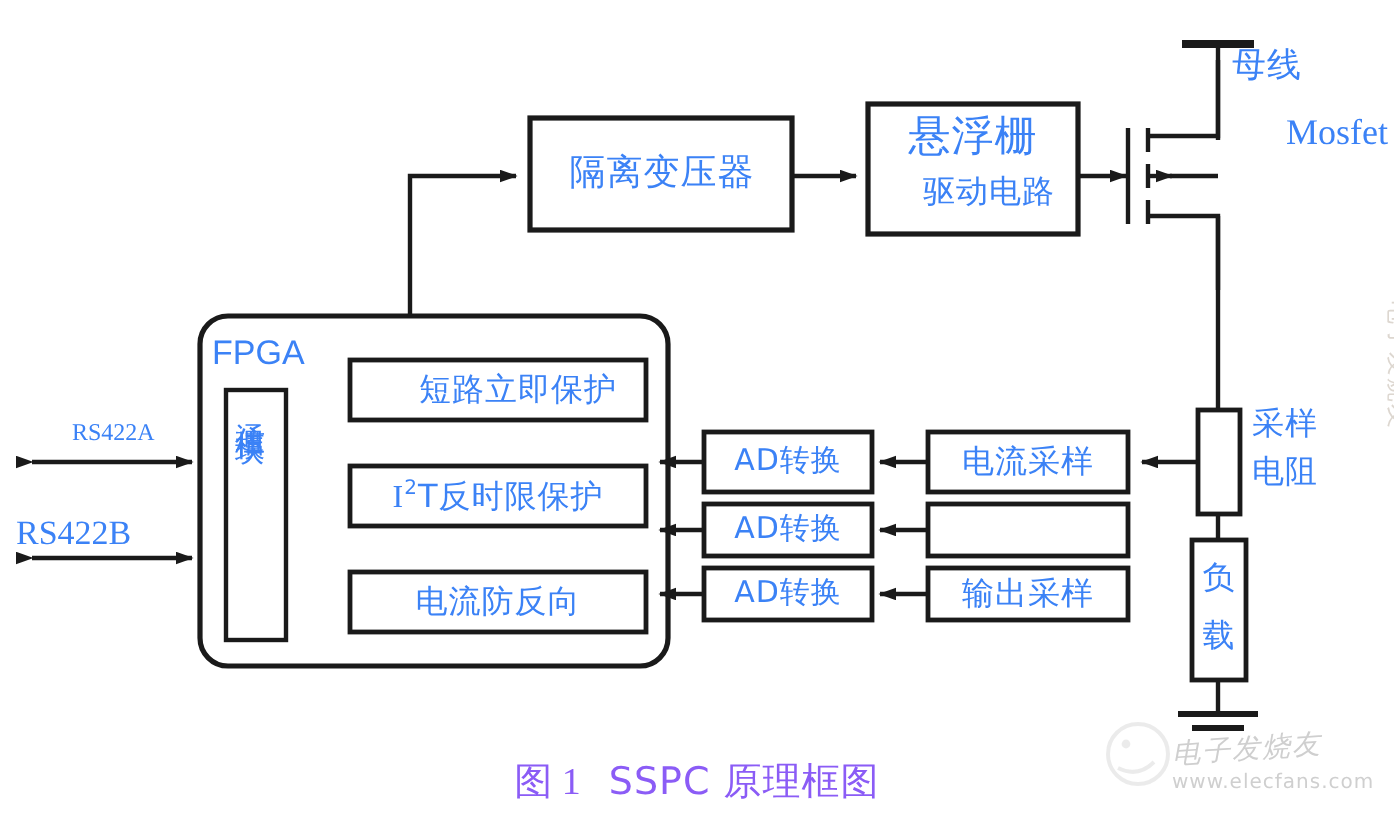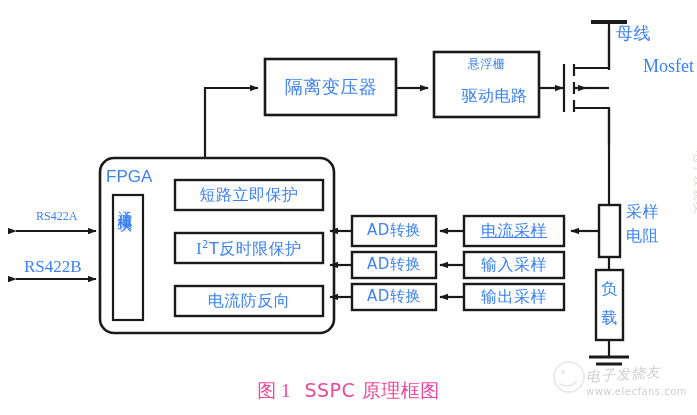--- a/index.html
+++ b/index.html
@@ -43,21 +43,21 @@
     letter-spacing: 2px;
     font-size: 15px;
   }
   #caption {
     position: absolute;
     left: 0;
     top: 378px;
     width: 697px;
     text-align: center;
     font-size: 19px;
-    color: #ec4899;
+    color: #8b5cf6;
     font-family: "Liberation Serif", "DejaVu Serif", serif;
   }
   #caption .gap { display: inline-block; width: 14px; }
   .wm {
     position: absolute;
     color: #cfcfcf;
     pointer-events: none;
     user-select: none;
   }
   #wm-text1 {
@@ -175,42 +175,41 @@
       <circle cx="563" cy="372" r="2.2" fill="#dcdcdc"></circle>
       <path d="M559,384 q10,5 18,-3" fill="none" stroke="#dcdcdc" stroke-width="2"></path>
     </g>
   </svg>
 
   <div class="lbl" style="left:106px; top:168px; font-size:17px;
        font-family:'Liberation Sans', sans-serif;">FPGA</div>
 
   <div class="lbl cn vert" style="left:117px; top:199px; height:118px;">通信模块</div>
 
-  <div class="lbl cn boxlbl" style="left:175px; top:187px; width:148px;">短路立即保护</div>
+  <div class="lbl cn boxlbl" style="left:175px; top:187px; width:148px;padding-left:10px;">短路立即保护</div>
 
   <div class="lbl cn boxlbl" style="left:175px; top:240px; width:148px;text-align:center;">
     <span style="font-family:'Liberation Serif', serif;">I</span><sup style="font-size:10px;">2</sup><span>T反时限保护</span>
   </div>
 
   <div class="lbl cn boxlbl" style="left:175px; top:293px; width:148px;">电流防反向</div>
 
   <div class="lbl" style="left:36px; top:210px; font-size:12px;">RS422A</div>
-  <div class="lbl" style="left:24px; top:258px; font-size:17px;text-align:center;">RS422B</div>
+  <div class="lbl" style="left:8px; top:258px; font-size:17px;text-align:center;">RS422B</div>
 
   <div class="lbl cn boxlbl" style="left:265px; top:78px; width:132px; font-size:18px;">隔离变压器</div>
 
-  <div class="lbl cn boxlbl" style="left:434px; top:58px; width:105px; font-size:12px;">悬浮栅</div>
+  <div class="lbl cn boxlbl" style="left:434px; top:58px; width:105px; font-size:21px;">悬浮栅</div>
   <div class="lbl cn boxlbl" style="left:434px; top:88px; width:121px; font-size:16px;">驱动电路</div>
 
   <div class="lbl cn boxlbl" style="left:352px; top:223px; width:84px; font-size:15px;">AD转换</div>
   <div class="lbl cn boxlbl" style="left:352px; top:257px; width:84px; font-size:15px;">AD转换</div>
   <div class="lbl cn boxlbl" style="left:352px; top:289px; width:84px; font-size:15px;">AD转换</div>
 
-  <div class="lbl cn boxlbl" style="left:464px; top:223px; width:100px; font-size:16px;text-decoration:underline;">电流采样</div>
-  <div class="lbl cn boxlbl" style="left:464px; top:257px; width:100px; font-size:16px;">输入采样</div>
+  <div class="lbl cn boxlbl" style="left:464px; top:223px; width:100px; font-size:16px;">电流采样</div>
   <div class="lbl cn boxlbl" style="left:464px; top:289px; width:100px; font-size:16px;">输出采样</div>
 
   <div class="lbl cn" style="left:616px; top:25px; font-size:17px;">母线</div>
 
   <div class="lbl" style="left:643px; top:57px; font-size:18px;">Mosfet</div>
 
   <div class="lbl cn" style="left:626px; top:204px; font-size:16px;">采样</div>
   <div class="lbl cn" style="left:626px; top:228px; font-size:16px;">电阻</div>
 
   <div class="lbl cn boxlbl" style="left:596px; top:281px; width:27px; font-size:16px;">负</div>

